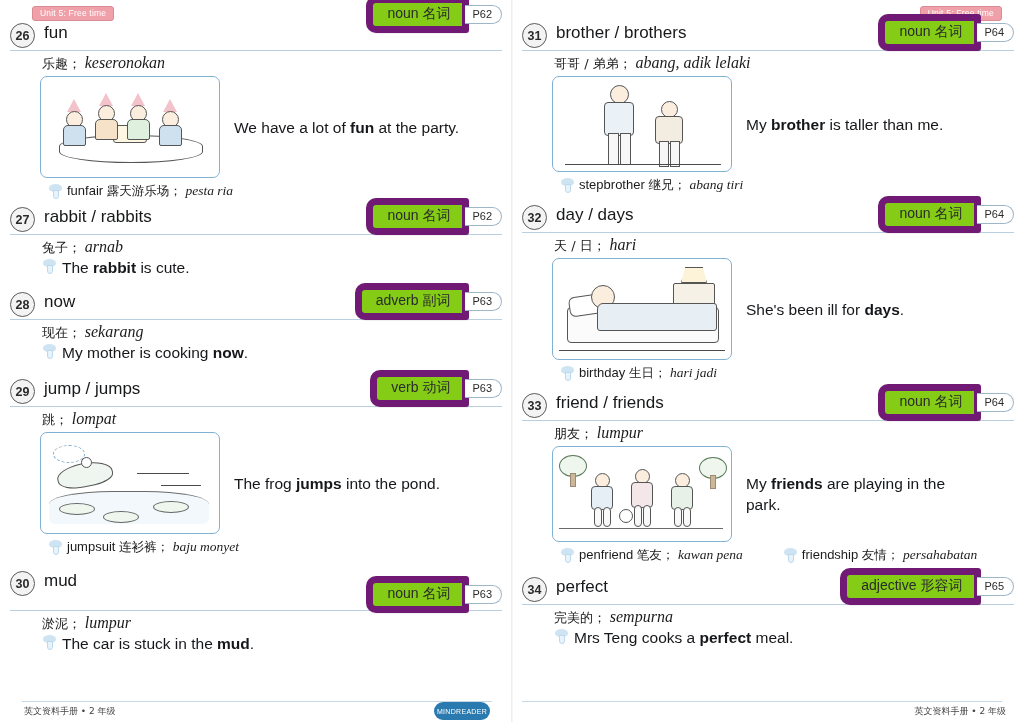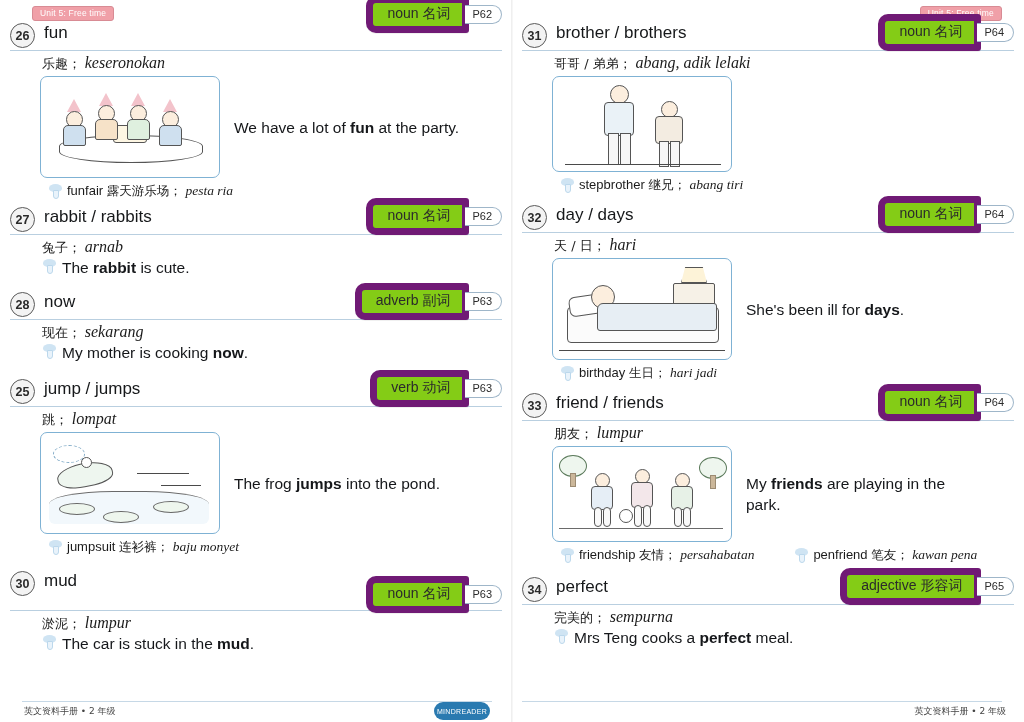--- a/index.html
+++ b/index.html
@@ -470,21 +470,21 @@
           <span class="ms">sekarang</span>
         </div>
         <div class="sent-only">
           <span class="flower sent-flower"></span>
           <span>My mother is cooking </span><b>now</b><span>.</span>
         </div>
       </div>
 
       <div class="entry" style="margin-top:12px;">
         <div class="entry-top">
-          <div class="num">25</div>
+          <div class="num">29</div>
           <div class="headword">jump / jumps</div>
           <div class="pos-wrap">
             <span class="pos-tag">verb 动词</span>
             <span class="page-ref">P63</span>
           </div>
         </div>
         <div class="rule"></div>
         <div class="trans">
           <span class="cn">跳；</span>
           <span class="ms">lompat</span>
@@ -575,20 +575,23 @@
                 <span class="lg" style="left:19px; top:48px; width:9px; height:30px;"></span>
               </div>
               <div class="person" style="left:100px; top:24px; width:30px; height:64px;">
                 <span class="h" style="left:8px; top:0; width:15px; height:15px;"></span>
                 <span class="t" style="left:2px; top:15px; width:26px; height:26px; background:#f3ece1;"></span>
                 <span class="lg" style="left:6px; top:40px; width:8px; height:24px;"></span>
                 <span class="lg" style="left:17px; top:40px; width:8px; height:24px;"></span>
               </div>
               <div class="line" style="left:12px; bottom:6px; width:156px; height:1.3px;"></div>
             </div>
+          </div>
+          <div class="sentence">
+            <span>My </span><b>brother</b><span> is taller than me.</span>
           </div>
         </div>
         <div class="deriv-row">
           <div class="deriv">
             <span class="flower"></span><span>stepbrother</span>
             <span class="cn">继兄；</span>
             <span class="ms">abang tiri</span>
           </div>
         </div>
       </div>
@@ -678,28 +681,28 @@
               <div class="ball" style="left:66px; top:62px;"></div>
               <div class="ground"></div>
             </div>
           </div>
           <div class="sentence">
             <span>My </span><b>friends</b><span> are playing in the park.</span>
           </div>
         </div>
         <div class="deriv-row" style="gap:40px;">
           <div class="deriv">
+            <span class="flower"></span><span>penfriend</span>
+            <span class="cn">笔友；</span>
+            <span class="ms">kawan pena</span>
+          </div>
+          <div class="deriv">
             <span class="flower"></span><span>friendship</span>
             <span class="cn">友情；</span>
             <span class="ms">persahabatan</span>
-          </div>
-          <div class="deriv">
-            <span class="flower"></span><span>penfriend</span>
-            <span class="cn">笔友；</span>
-            <span class="ms">kawan pena</span>
           </div>
         </div>
       </div>
 
       <div class="entry" style="margin-top:10px;">
         <div class="entry-top">
           <div class="num">34</div>
           <div class="headword">perfect</div>
           <div class="pos-wrap">
             <span class="pos-tag">adjective 形容词</span>

